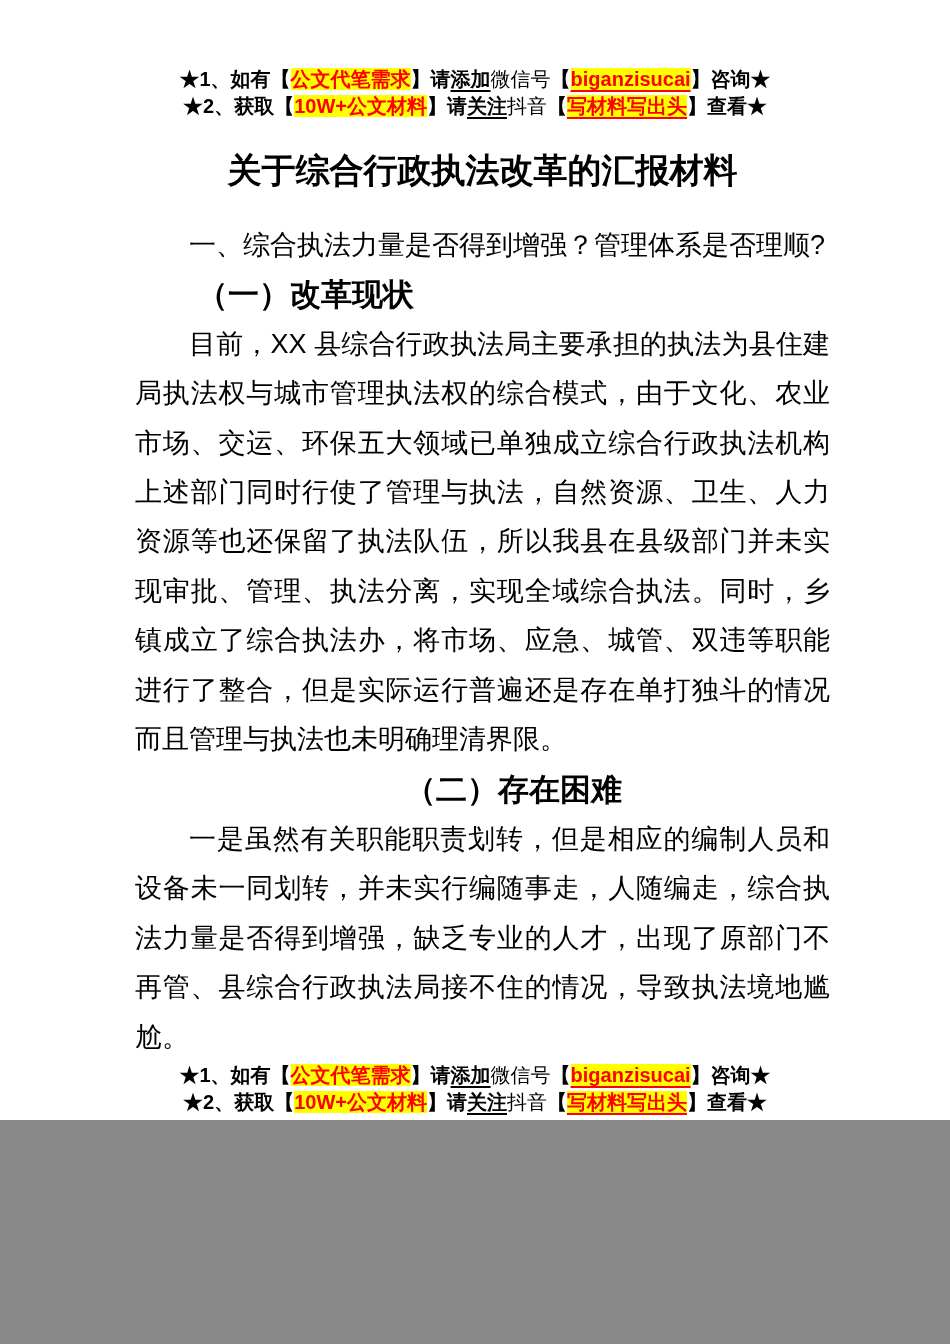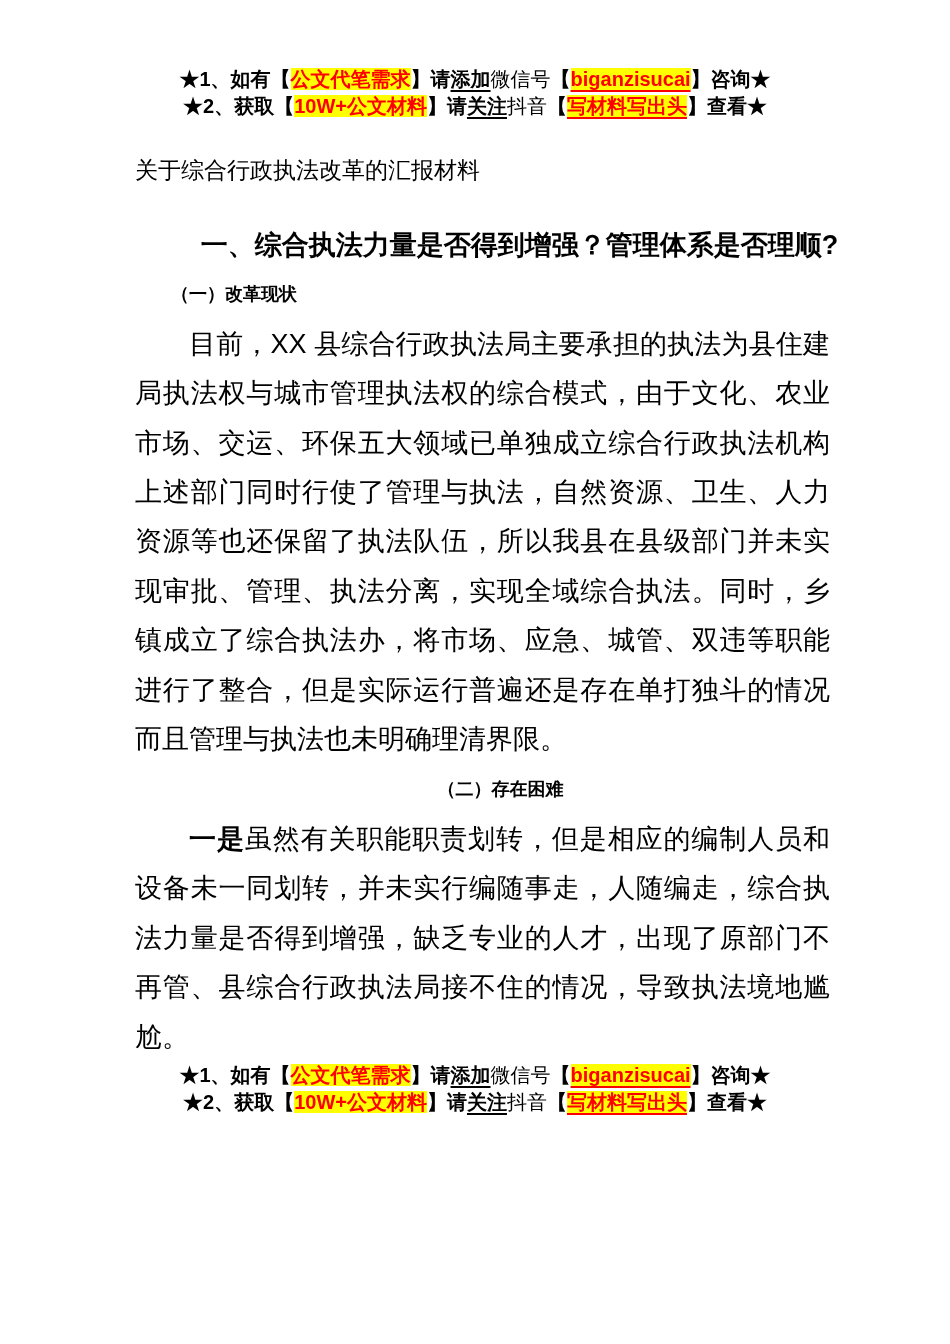--- a/index.html
+++ b/index.html
@@ -4,21 +4,21 @@
 <style>
   :root{
     --red:#ff0000;
     --yellow:#ffff00;
     --ink:#000000;
     --paper:#ffffff;
   }
   html,body{margin:0;padding:0;background:#888;}
   .page{
     position:relative;
-    width:950px;height:1344px;
+    width:950px;height:1120px;
     margin:0 auto;
     background:var(--paper);
     color:var(--ink);
     font-family:"Liberation Sans", sans-serif;
     overflow:hidden;
     box-sizing:border-box;
   }
   
   .promo{
     text-align:center;
@@ -42,44 +42,44 @@
     background:var(--yellow);
   }
   .seg-red-highlight-underline{
     font-weight:bold;
     color:var(--red);
     background:var(--yellow);
     text-decoration:underline;
     text-decoration-thickness:2px;
     text-underline-offset:4px;
   }
-  .seg-lead-bold{font-weight:bold;}
+  .seg-lead-bold{font-weight:normal;}
 
   
   .doc{
     margin-left:135px;
     width:695px;
   }
   .title{
     margin:32px 0 0 0;
-    font-size:23px;
+    font-size:34px;
     line-height:36px;
-    font-weight:normal;
+    font-weight:bold;
+    text-align:center;
   }
   .heading{
     margin:33px -20px 0 0;
     font-size:27px;
     line-height:49.4px;
-    font-weight:bold;
+    font-weight:normal;
     text-indent:2em;
-    text-align:center;
   }
   .subheading{
     margin:0;
-    font-size:18px;
+    font-size:31px;
     line-height:49.4px;
     font-weight:bold;
     text-indent:2em;
   }
   .subheading.sub2{margin-top:1px;text-align:center;}
   .para{
     margin:0;
     font-size:27px;
     line-height:49.4px;
     text-indent:2em;

